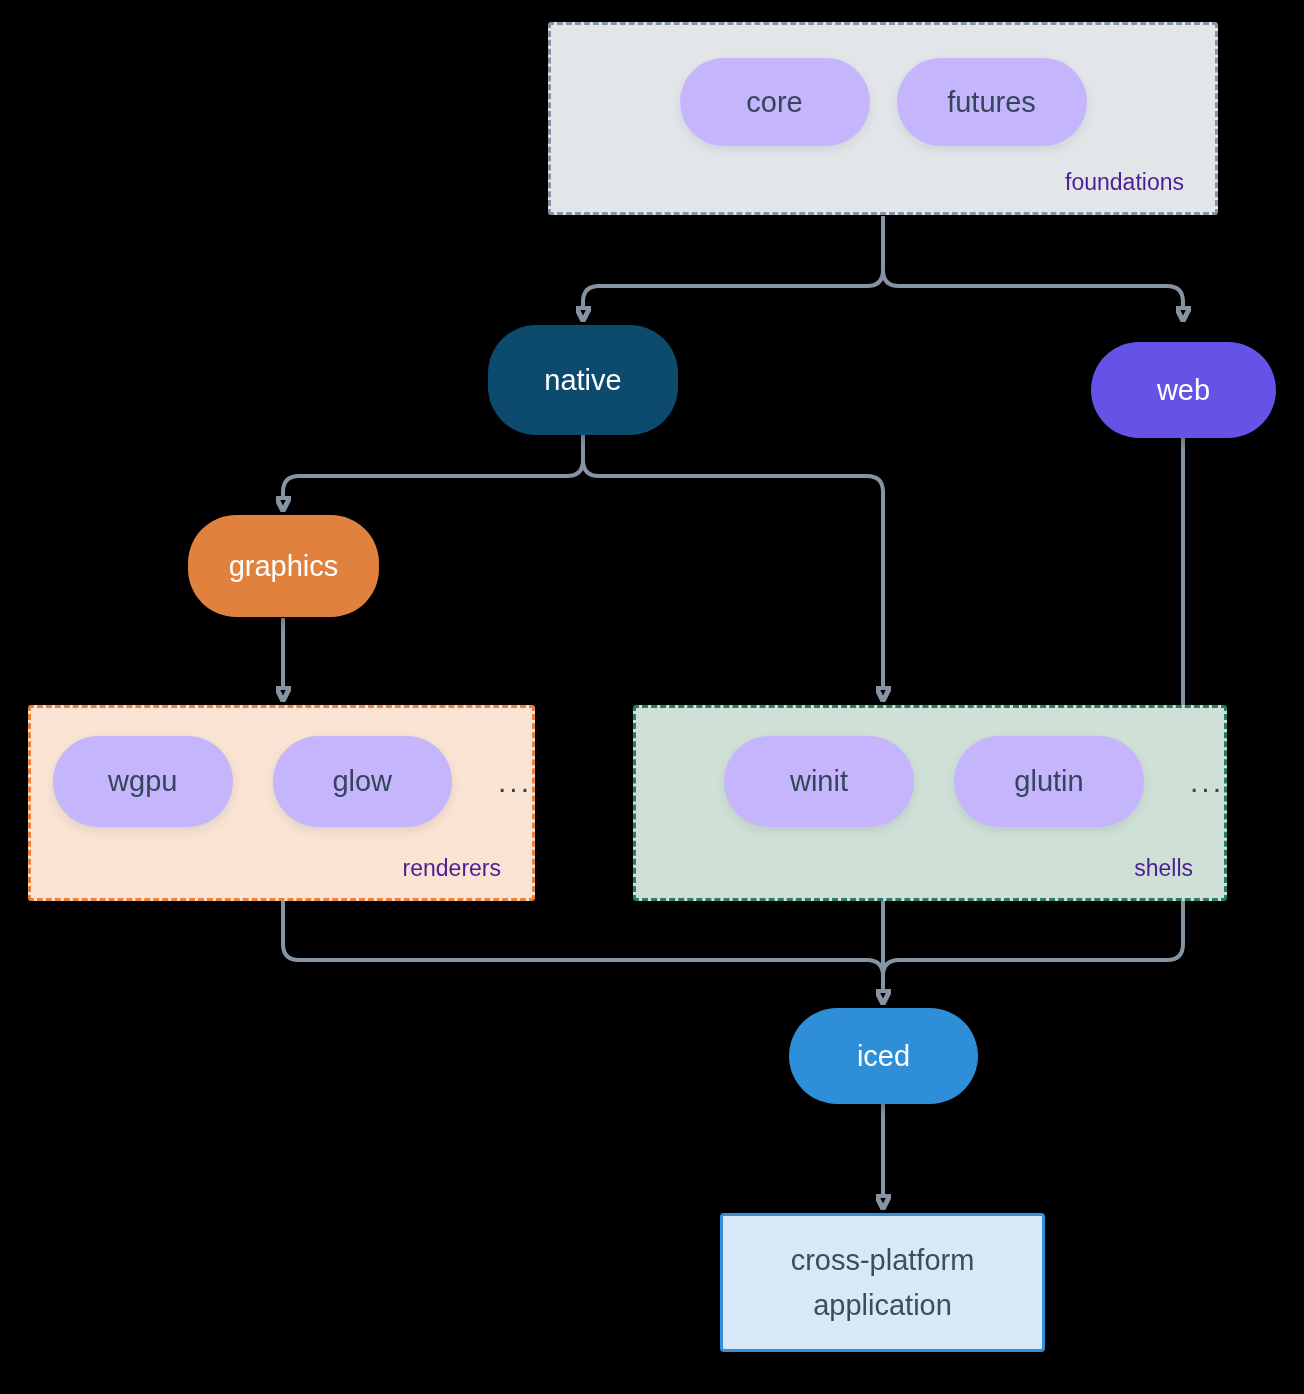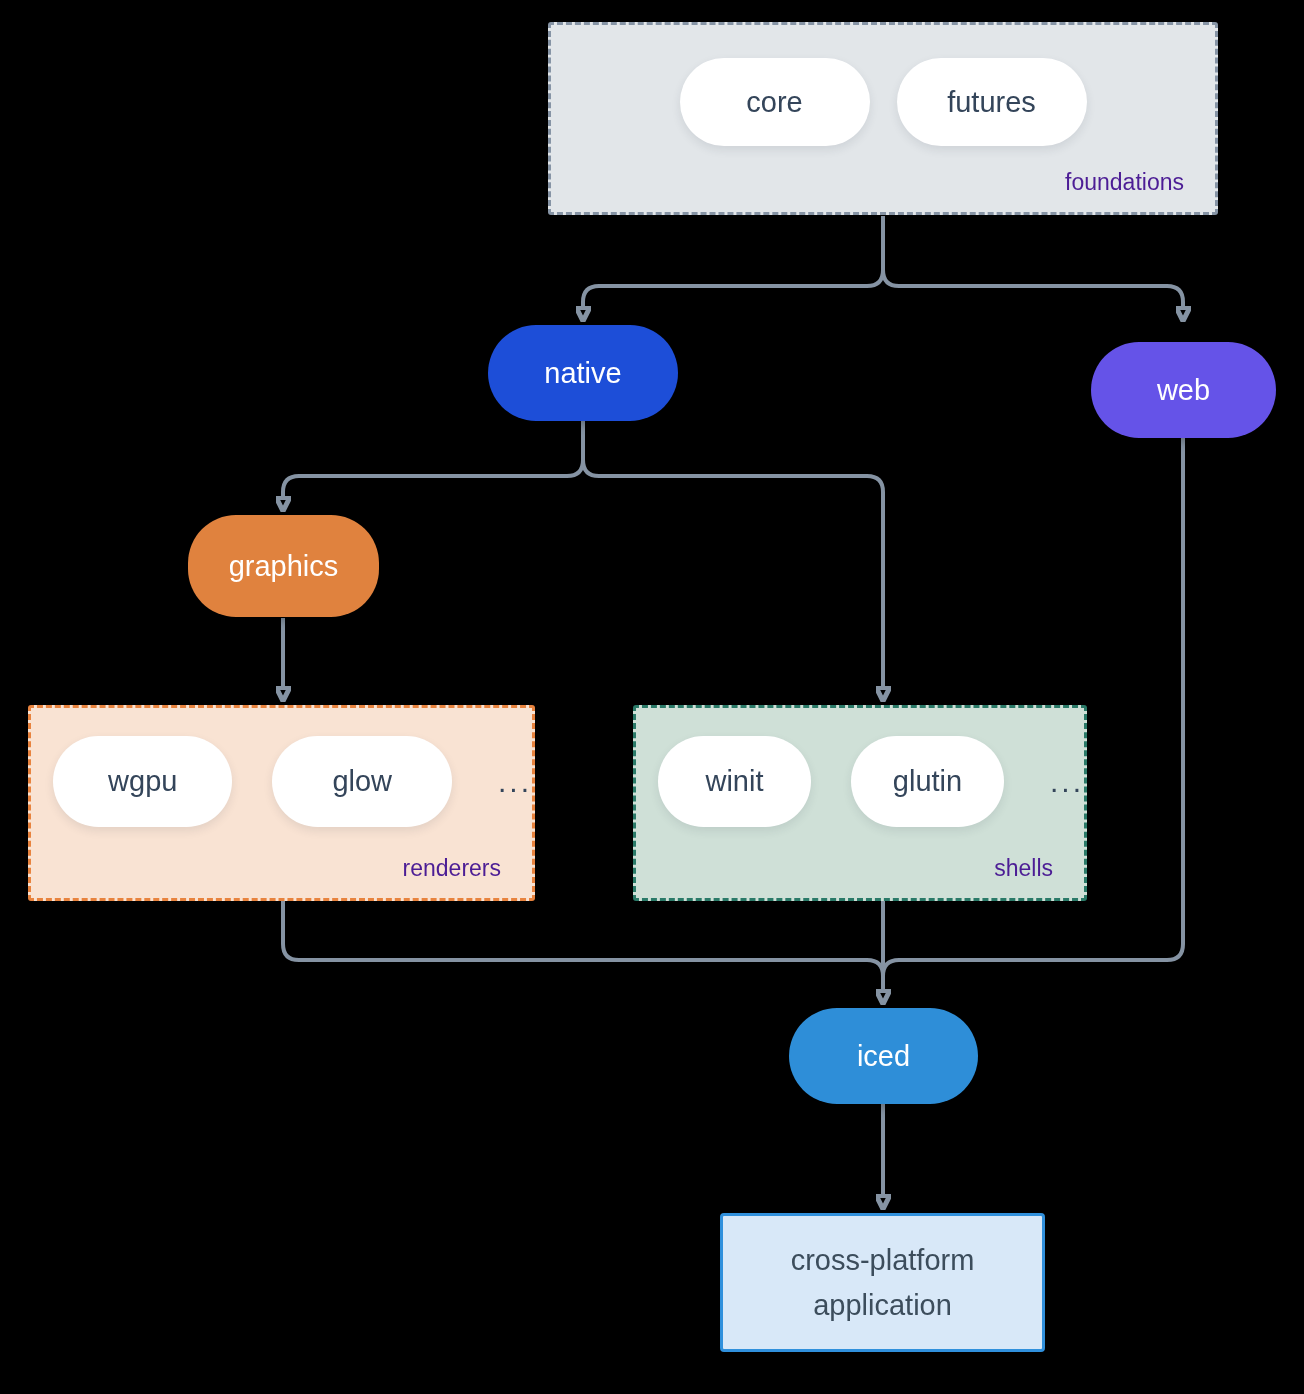--- a/index.html
+++ b/index.html
@@ -45,58 +45,58 @@
   .g-foundations {
     left: 548px; top: 22px; width: 670px; height: 193px;
     background: #e2e6e9;
     border: 3px dashed #8694a5;
   }
   .g-renderers {
     left: 28px; top: 705px; width: 507px; height: 196px;
     background: #f9e3d3;
     border: 3px dashed #e8833e;
   }
-  .g-renderers .pills, .g-shells .pills { padding-top: 28px; justify-content: center; padding-left: 22px; gap: 40px; }
+  .g-renderers .pills, .g-shells .pills { padding-top: 28px; justify-content: flex-end; padding-left: 22px; gap: 40px; }
   .g-shells {
-    left: 633px; top: 705px; width: 454px; height: 196px;
+    left: 633px; top: 705px; width: 594px; height: 196px;
     background: #cfe0d7;
     border: 3px dashed #2a7a68;
   }
   
   .pill {
     display: flex;
     align-items: center;
     justify-content: center;
     font-size: 29px;
     border-radius: 48px;
   }
   .pill.white {
     width: 190px; height: 88px;
-    background: #ffffff;
+    background: #c4b5fd;
     color: #34455a;
     box-shadow: 0 4px 10px rgba(40,50,70,0.10);
   }
   .g-renderers .pill.white, .g-shells .pill.white { height: 91px; }
   .ellipsis {
     font-size: 30px;
     color: #34455a;
     letter-spacing: 3px;
     padding-left: 6px;
   }
   .node {
     position: absolute;
     display: flex;
     align-items: center;
     justify-content: center;
     font-size: 29px;
     color: #ffffff;
     border-radius: 48px;
     box-shadow: 0 4px 10px rgba(0,0,0,0.25);
   }
-  .n-native   { left: 488px;  top: 325px;  width: 190px; height: 96px;  background: #1d4ed8; }
+  .n-native   { left: 488px;  top: 325px;  width: 190px; height: 110px;  background: #0c4a6e; }
   .n-web      { left: 1091px; top: 342px;  width: 185px; height: 96px;  background: #6553e8; }
   .n-graphics { left: 188px;  top: 515px;  width: 191px; height: 102px; background: #e0823e; }
   .n-iced     { left: 789px;  top: 1008px; width: 189px; height: 96px;  background: #2e8ed8; }
   
   .application {
     position: absolute;
     left: 720px; top: 1213px;
     width: 325px; height: 139px;
     background: #d8e8f8;
     border: 3px solid #3090dc;

